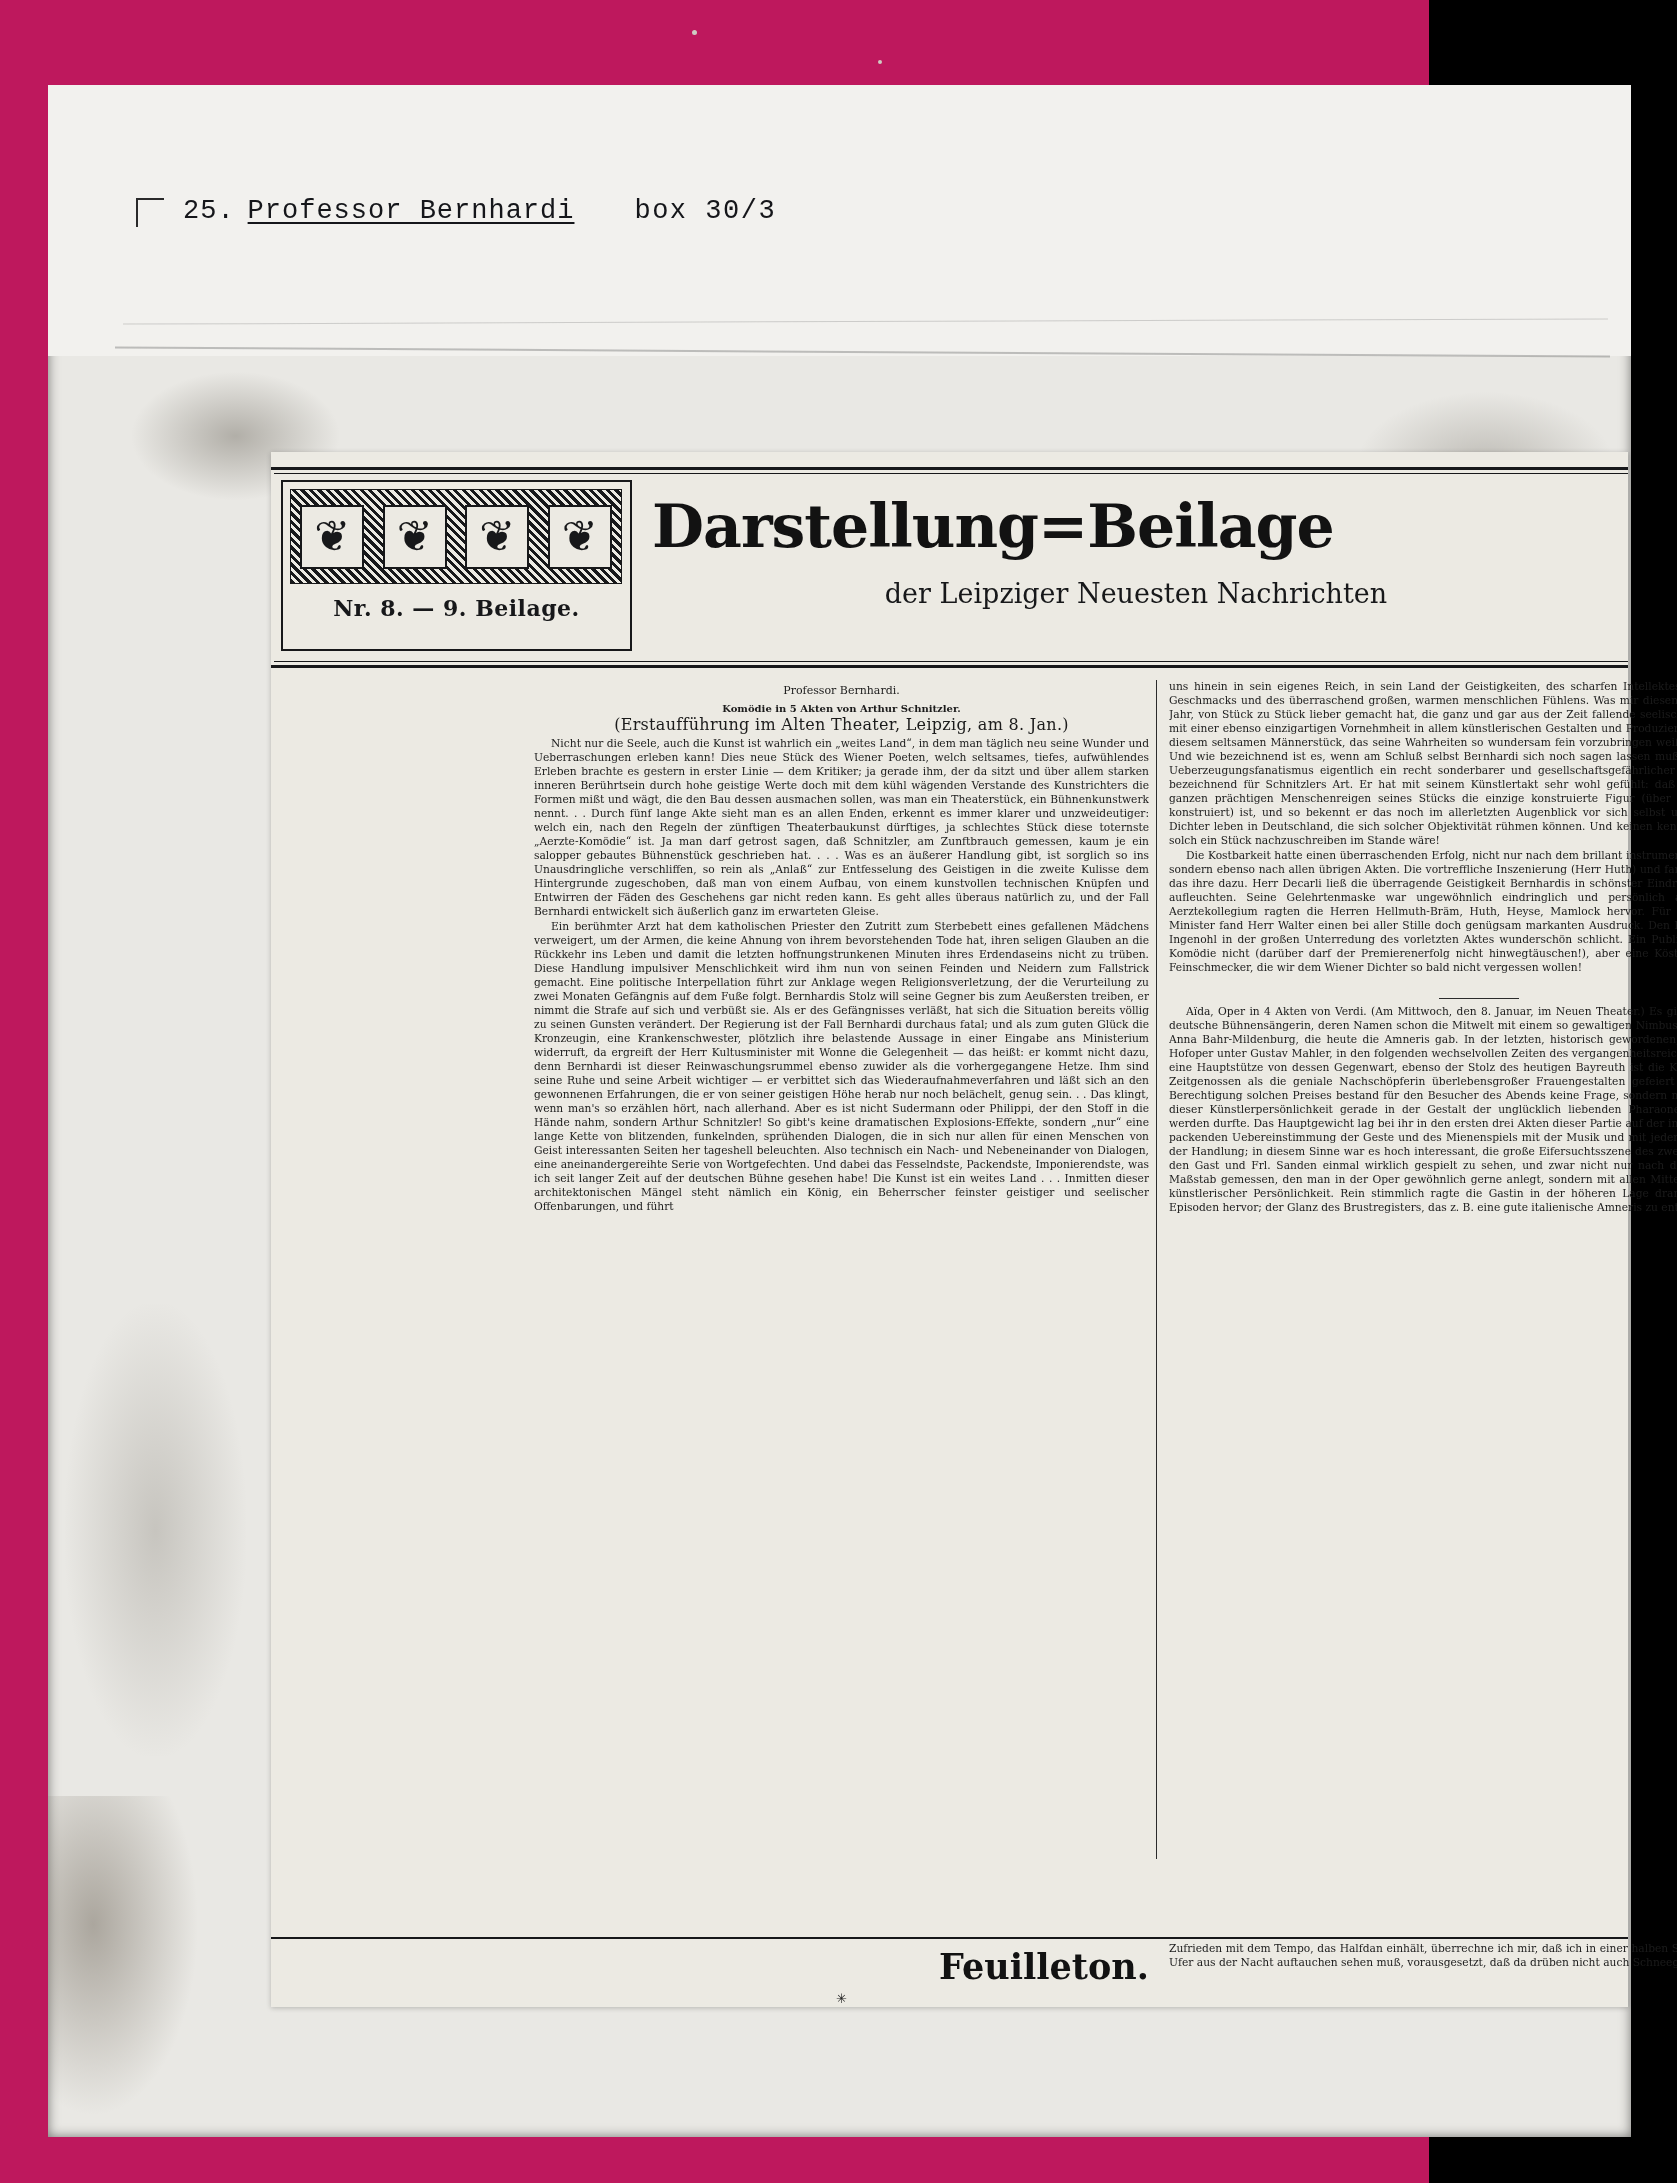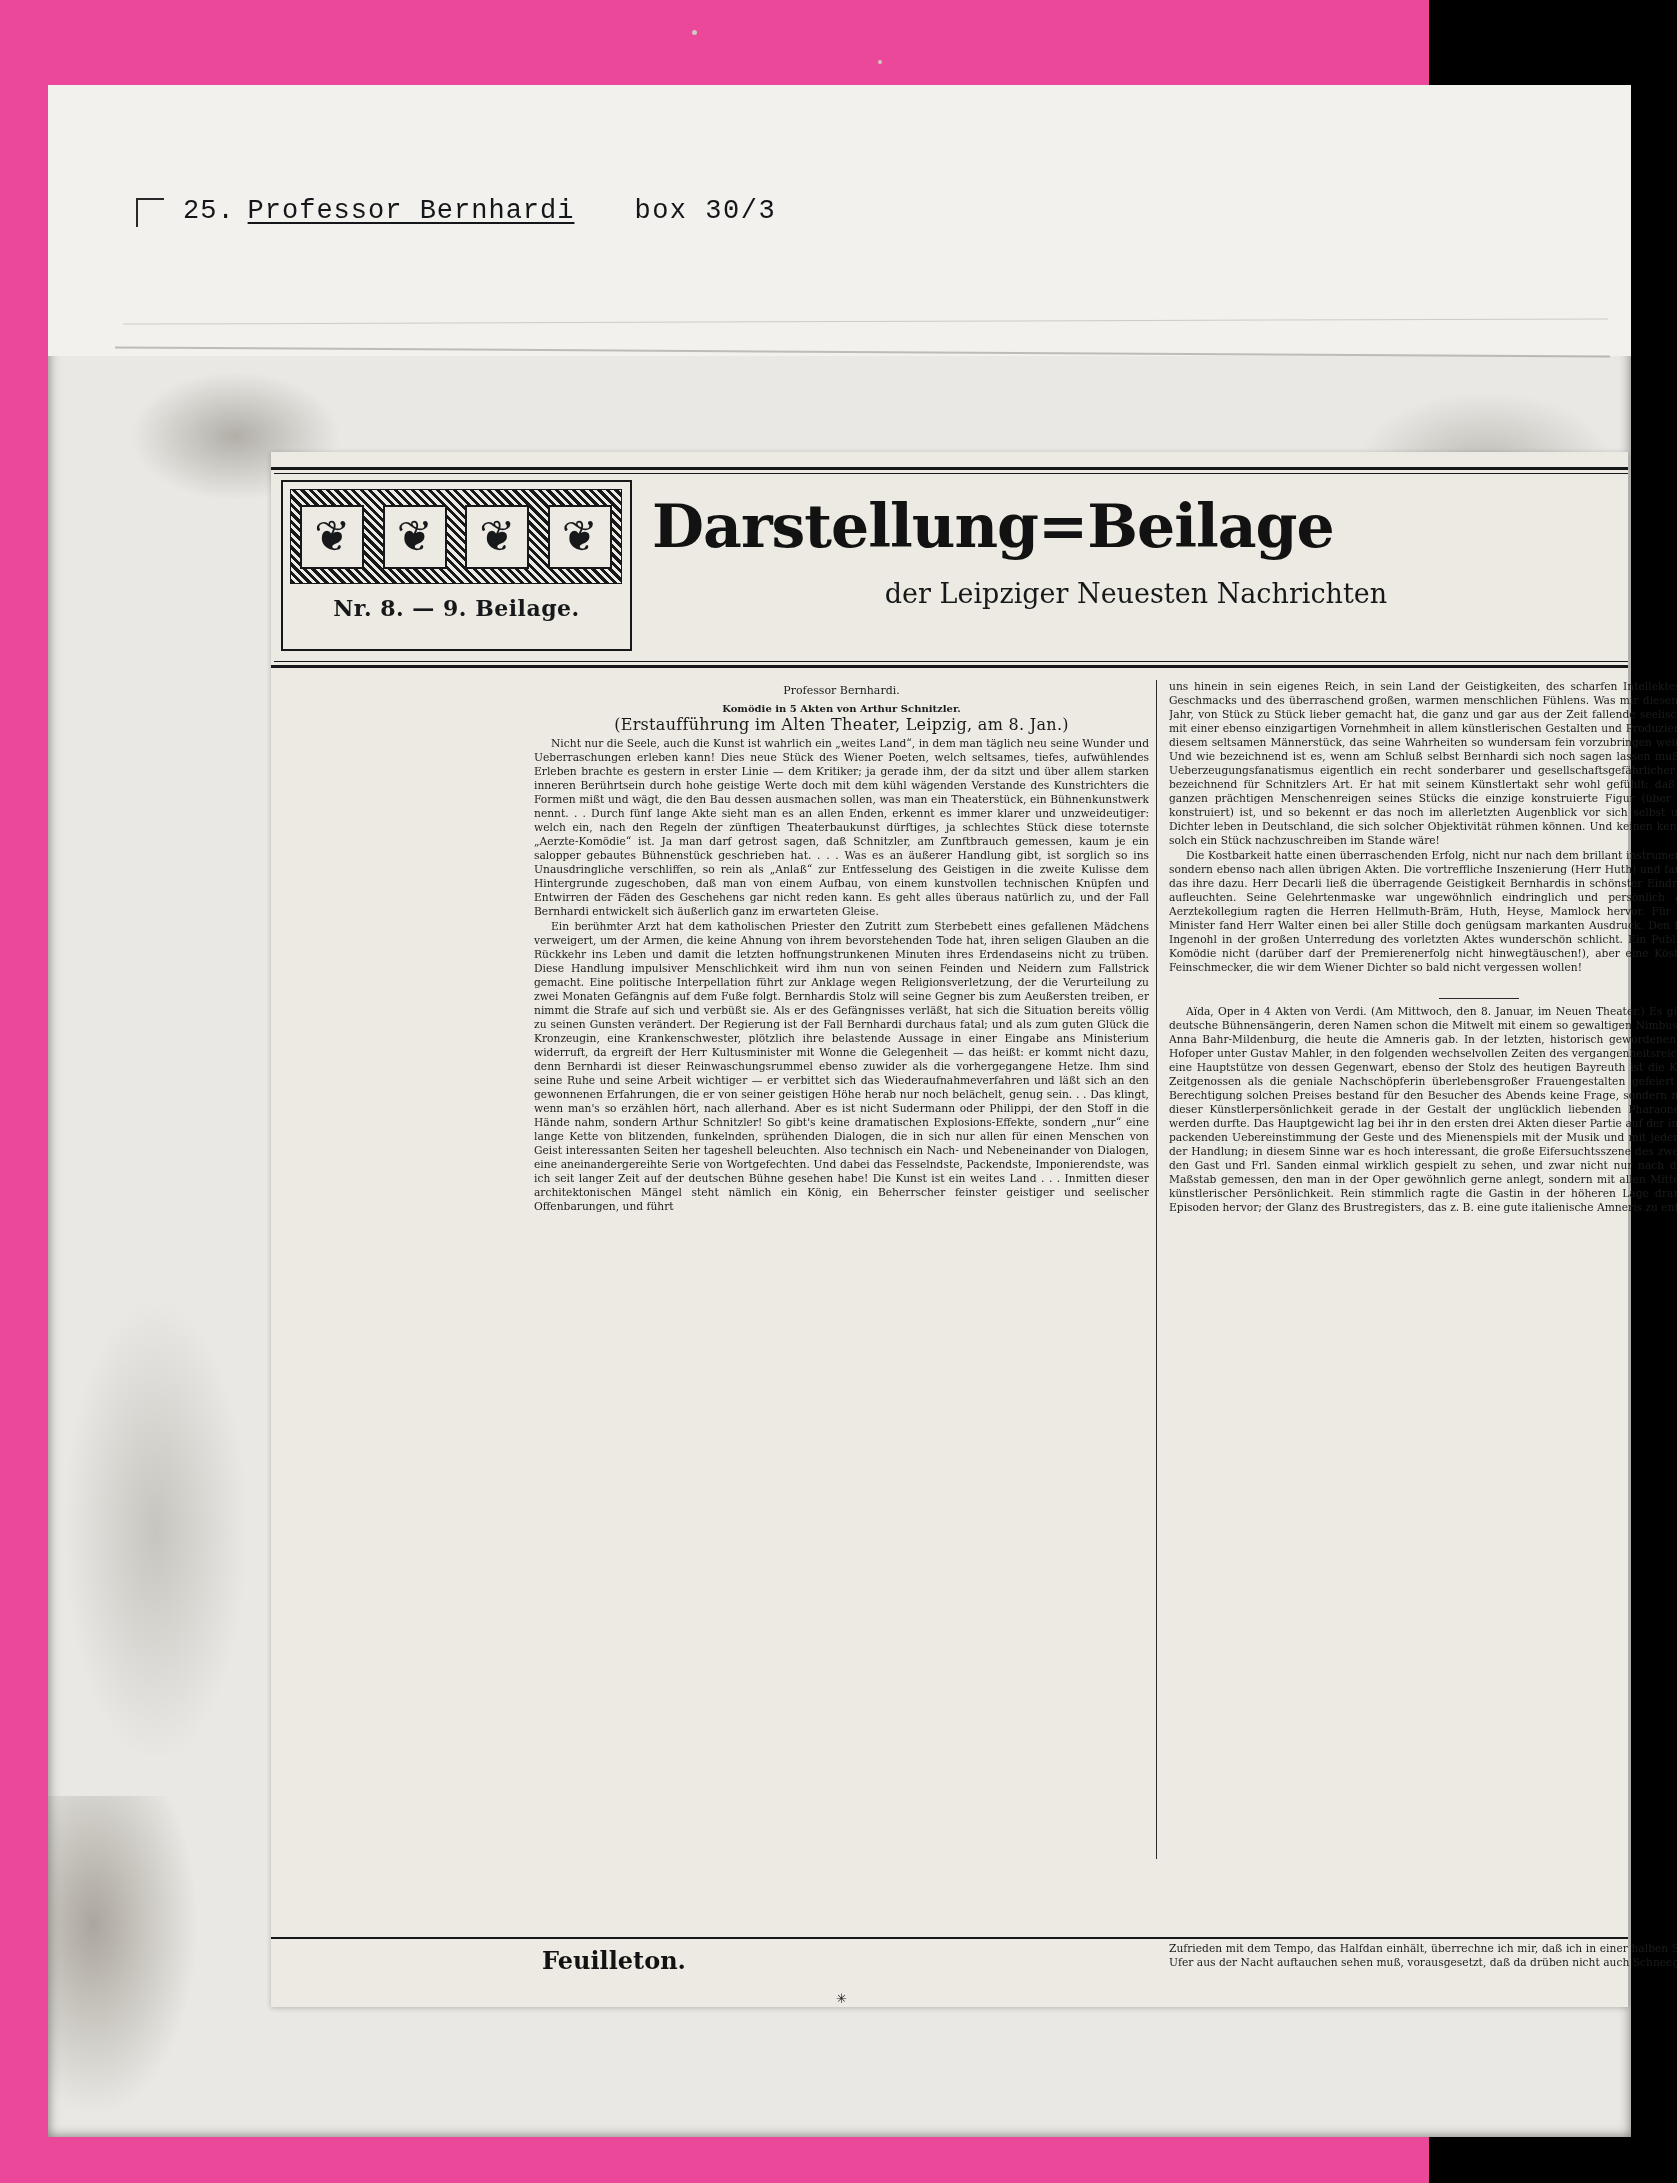--- a/index.html
+++ b/index.html
@@ -13,21 +13,21 @@
     position: relative;
     font-family: "Liberation Serif", serif;
     overflow: hidden;
   }
 
   
   #scan-page {
     position: absolute;
     left: 0; top: 0;
     width: 1429px; height: 2183px;
-    background: #ec4899;
+    background: #be185d;
   }
 
   .paper {
     position: absolute;
     left: 48px;
     top: 85px;
     width: 1583px;
     height: 2052px;
     background: #e9e8e4;
     box-shadow: 0 0 12px rgba(0,0,0,0.5) inset;
@@ -267,27 +267,27 @@
   .bottom-band {
     position: absolute;
     left: 0px;
     top: 1485px;
     width: 1357px;
     height: 80px;
     border-top: 2.5px solid #17181a;
   }
   .feuilleton-word {
     position: absolute;
-    left: 271px;
+    left: 263px;
     width: 615px;
     top: 7px;
-    text-align: left;
-    font-family: "DejaVu Serif", serif;
-    font-weight: bold;
-    font-size: 24px;
+    text-align: right;
+    font-family: "DejaVu Serif", serif;
+    font-weight: bold;
+    font-size: 35px;
     color: #121212;
   }
   .feuilleton-star {
     position: absolute;
     left: 263px; width: 615px;
     top: 52px;
     text-align: center;
     font-size: 13px;
     color: #222;
   }

